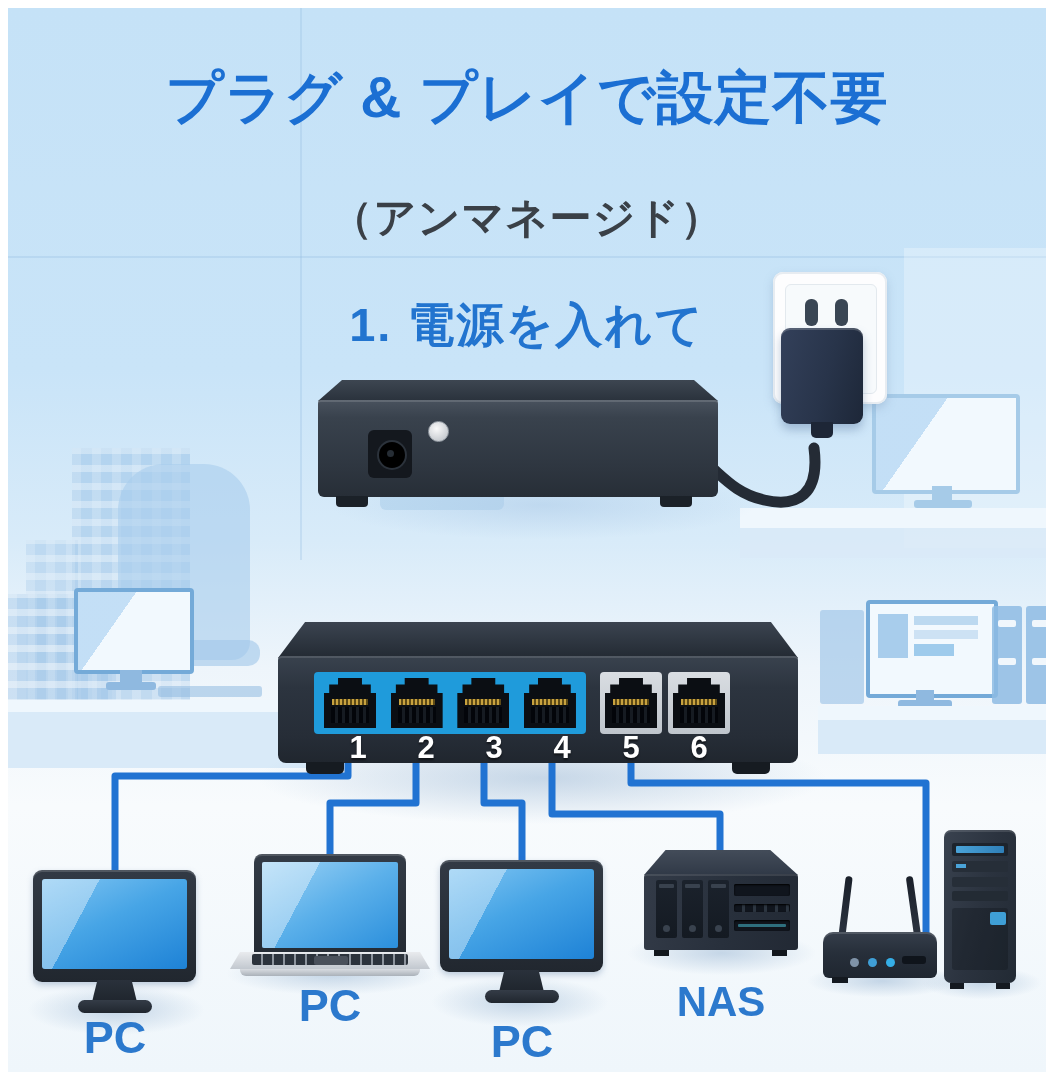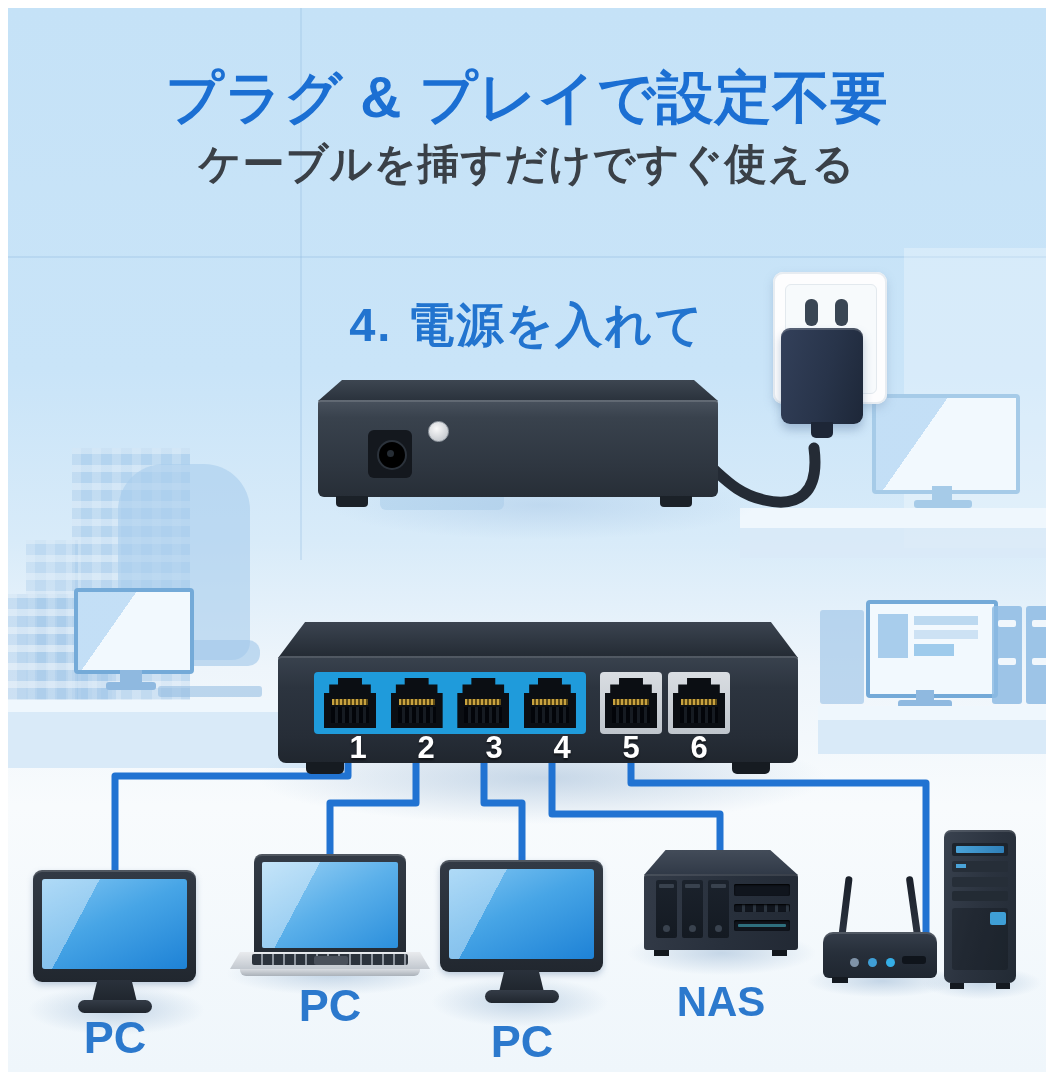--- a/index.html
+++ b/index.html
@@ -185,23 +185,23 @@
     <div class="abs bg-mon" style="left:864px;top:386px;width:140px;height:92px;border-color:#a6cbe8;">
         <div class="sheen"></div>
       </div>
     <div class="abs bg-stand" style="left:924px;top:478px;width:20px;height:14px;background:#a6cbe8;"></div>
     <div class="abs bg-stand" style="left:906px;top:492px;width:58px;height:8px;border-radius:3px;background:#a6cbe8;"></div>
     <div class="abs desk-top" style="left:732px;top:500px;width:314px;height:20px;"></div>
     <div class="abs desk-front" style="left:732px;top:520px;width:314px;height:30px;opacity:.8;"></div>
     <div class="abs" style="left:372px;top:474px;width:124px;height:28px;background:rgba(170,205,235,.55);border-radius:6px;"></div>
 
     <div class="abs title">プラグ &amp; プレイで設定不要</div>
-    <div class="abs sub" style="top:128px;">ケーブルを挿すだけですぐ使える</div>
-
-    <div class="abs step-label" style="top:286px;">4. 電源を入れて</div>
+    <div class="abs sub" style="top:182px;">（アンマネージド）</div>
+
+    <div class="abs step-label" style="top:286px;">1. 電源を入れて</div>
 
     <div class="abs soft-ell" style="left:320px;top:462px;width:430px;height:70px;"></div>
 
     <div class="abs outlet-plate"></div>
     <div class="abs outlet-inner"></div>
     <div class="abs outlet-slot" style="left:797px;"></div>
     <div class="abs outlet-slot" style="left:827px;"></div>
 
     <svg class="abs cable-layer" viewBox="0 0 1054 1080">
       <path d="M806,440 C812,486 790,500 756,492 C730,486 718,472 702,458" fill="none" stroke="#242b35" stroke-width="11" stroke-linecap="round"></path>

